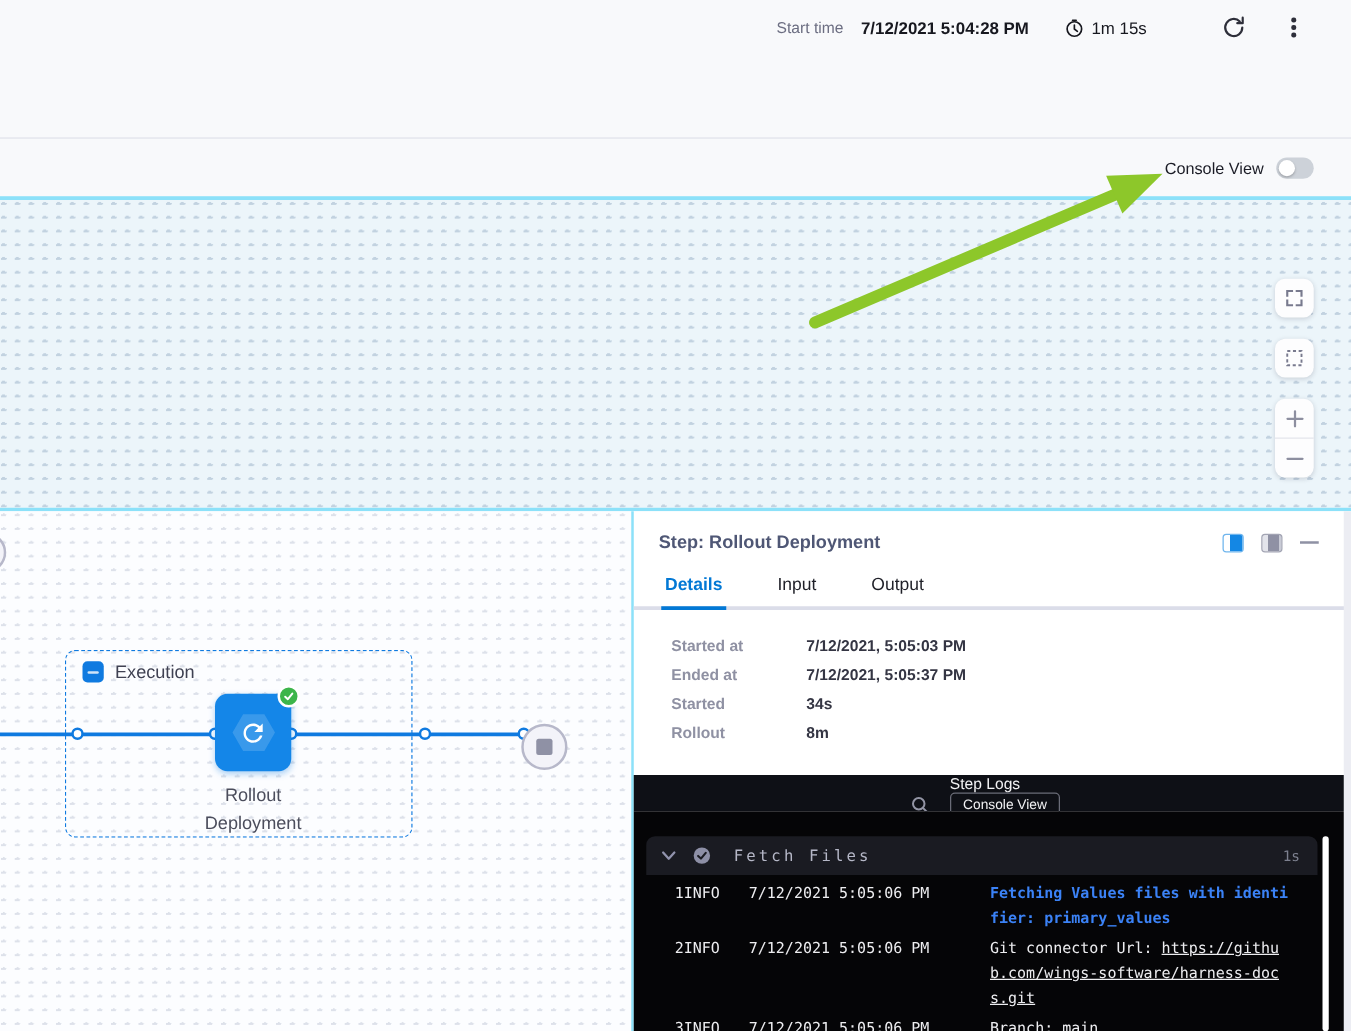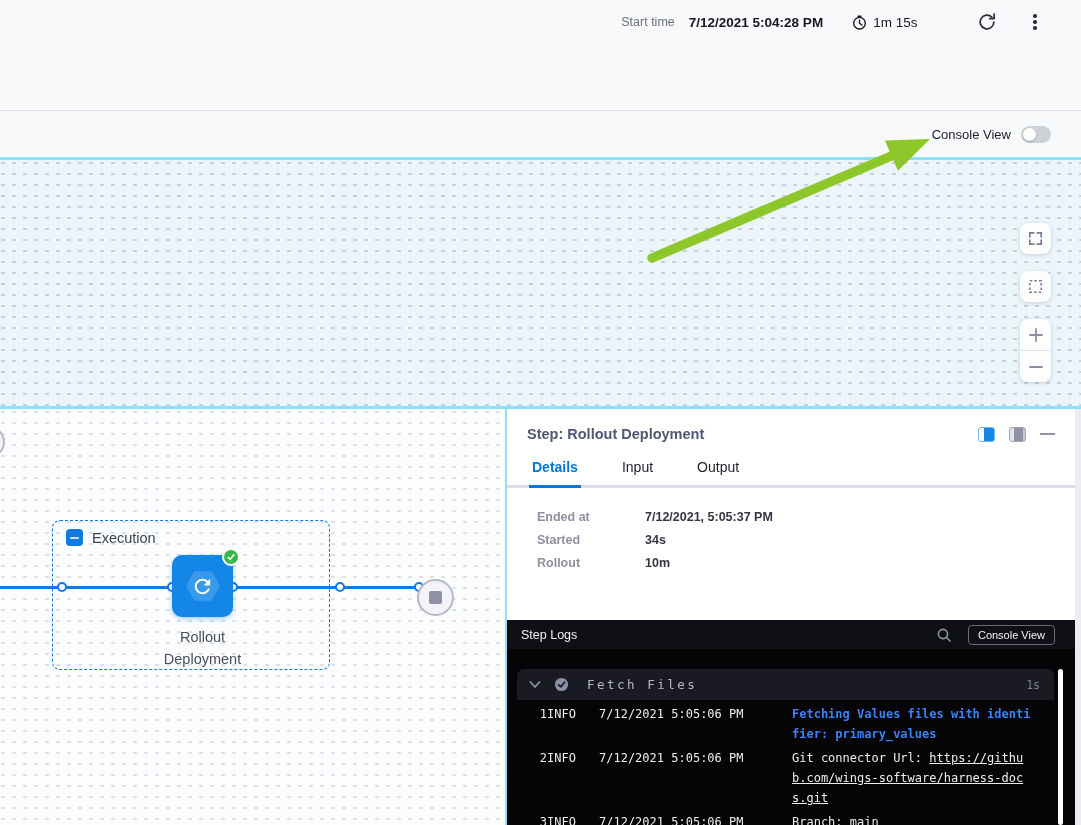--- a/index.html
+++ b/index.html
@@ -71,21 +71,21 @@
   .tabs { display:flex; gap:38px; margin-top:17px; padding-left:22px; border-bottom:3px solid #dbdde9; }
   .tab { font-size:14px; color:#1f2028; padding:0 3px 10px 3px; position:relative; cursor:pointer; }
   .tab.active { color:#0278d5; font-weight:700; }
   .tab.active::after { content:""; position:absolute; left:0; right:0; bottom:-3px; height:3px; background:#0278d5; }
   .kv-section { padding:22px 0 0 30px; height:132px; }
   .kv-row { display:flex; margin-bottom:9px; font-size:12.5px; }
   .kv-label { width:108px; color:#8f91a3; font-weight:700; }
   .kv-value { color:#343543; font-weight:700; }
 
   
-  .logs-bar { height:29px; background:#0e1016; display:flex; align-items:center; padding:0 26px 0 14px; }
+  .logs-bar { height:29px; background:#0e1016; display:flex; align-items:center; padding:0 26px 0 14px;flex-direction:column; }
   .logs-bar-title { flex:1; font-size:12.5px; color:#f2f2f4; }
   .logs-bar-right { display:flex; align-items:center; gap:16px; }
   .console-view-btn { background:transparent; border:1px solid #6a6c78; border-radius:4px; color:#f2f2f4; font-size:11px; padding:3px 9px; cursor:pointer; font-family:"Liberation Sans", sans-serif; }
   .log-area { flex:1; background:#050507; position:relative; font-family:"DejaVu Sans Mono", monospace; color:#ededf0; overflow:hidden; }
   .log-section-header { margin:20px 27px 0 10px; height:31px; background:#1a1b22; border-radius:7px 7px 0 0; display:flex; align-items:center; padding:0 14px 0 12px; cursor:pointer; }
   .section-title { margin-left:18px; font-size:12.5px; letter-spacing:2.5px; color:#b6b8c8; }
   .section-duration { margin-left:auto; font-size:11.5px; color:#7d808f; }
   .chev { margin-right:13px; }
   .log-line { display:flex; align-items:flex-start; font-size:12px; line-height:20px; padding-left:14px; margin-top:4px; }
   .ln { width:26px; text-align:right; }
@@ -225,30 +225,34 @@
       </div>
 
       <div class="tabs">
         <div class="tab active">Details</div>
         <div class="tab">Input</div>
         <div class="tab">Output</div>
       </div>
 
       <div class="kv-section">
         <div class="kv-row">
+          <span class="kv-label">Started at</span>
+          <span class="kv-value">7/12/2021, 5:05:03 PM</span>
+        </div>
+        <div class="kv-row">
           <span class="kv-label">Ended at</span>
           <span class="kv-value">7/12/2021, 5:05:37 PM</span>
         </div>
         <div class="kv-row">
           <span class="kv-label">Started</span>
           <span class="kv-value">34s</span>
         </div>
         <div class="kv-row">
           <span class="kv-label">Rollout</span>
-          <span class="kv-value">10m</span>
+          <span class="kv-value">8m</span>
         </div>
       </div>
 
       <div class="logs-bar">
         <span class="logs-bar-title">Step Logs</span>
         <span class="logs-bar-right">
           <svg width="16" height="16" viewBox="0 0 16 16" style="cursor:pointer">
             <circle cx="7" cy="7" r="4.6" fill="none" stroke="#9395a5" stroke-width="1.6"></circle>
             <line x1="10.5" y1="10.5" x2="14" y2="14" stroke="#9395a5" stroke-width="1.6" stroke-linecap="round"></line>
           </svg>

